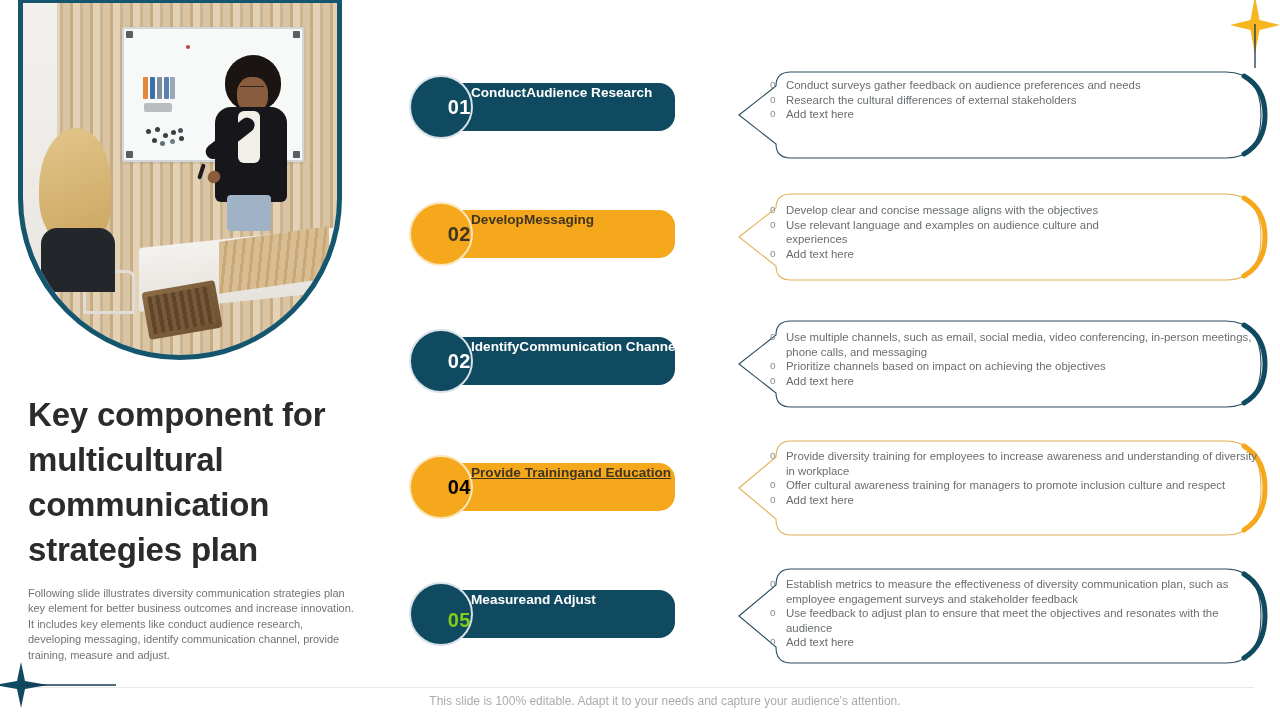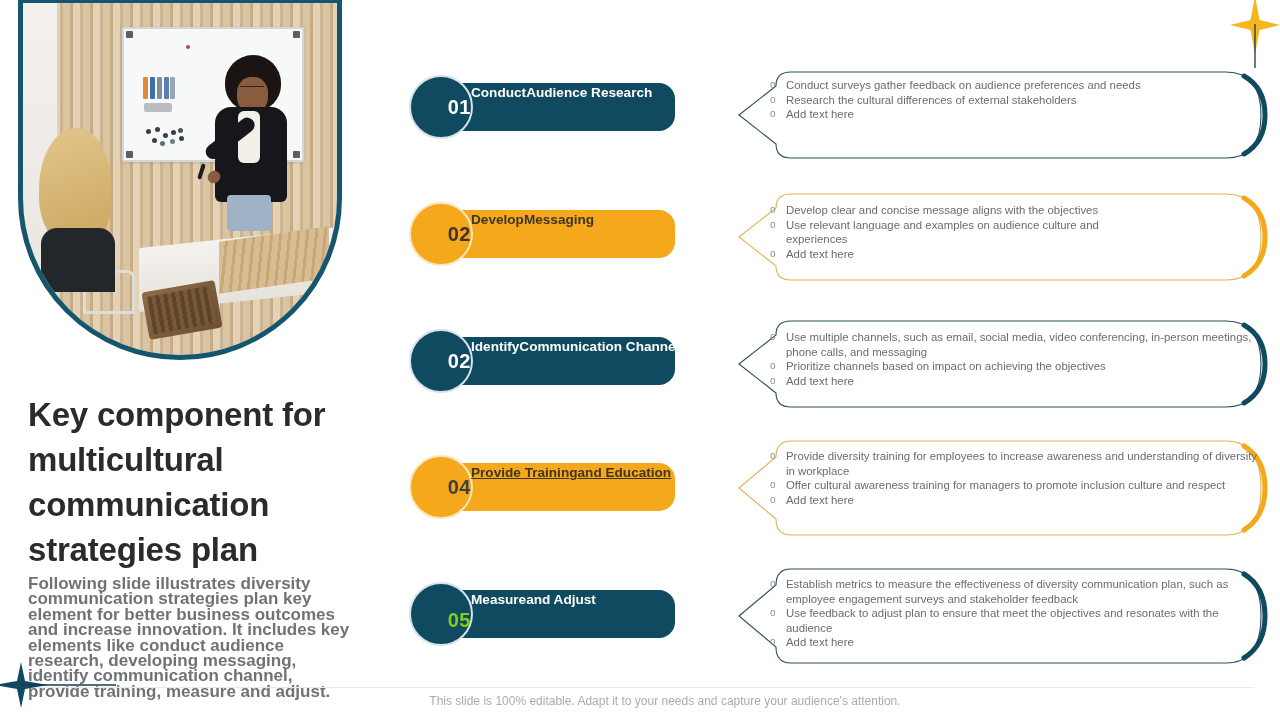--- a/index.html
+++ b/index.html
@@ -91,22 +91,22 @@
   .laptop:after { content:""; position:absolute; left:5px; top:5px; right:5px; bottom:5px; background: repeating-linear-gradient(90deg,#5e4529 0,#5e4529 4px,#77593a 4px,#77593a 8px); border-radius:2px;}
   .chair { position: absolute; left: 60px; top: 272px; width: 52px; height: 44px; border: 3px solid #e0ddd8; border-radius: 8px 8px 0 0; background: transparent; }
 
   
   .title-block { position: absolute; left: 28px; top: 392px; width: 340px; }
   .main-title {
     font-size: 33px; line-height: 45px; font-weight: 700;
     color: #2b2b2b; letter-spacing: -0.2px;
   }
   .sub-desc {
-    margin-top: 4px; font-size: 17px; line-height: 15.4px;
-    color: #6f7376; width: 330px; font-weight: bold;
+    margin-top: 14px; font-size: 11px; line-height: 15.4px;
+    color: #6f7376; width: 330px;
   }
 
   
   .row { position: absolute; left: 396px; height: 100px; }
   .step {
     position: absolute; left: 0; top: 0;
     width: 279px; height: 48px;
   }
   .step-bar {
     position: absolute; left: 26px; top: 0;
@@ -338,21 +338,21 @@
             <span class="bullet-body">Add text here</span>
           </div>
       </div>
     </div>
   </div>
 
   <div class="row" style="top:463px;">
     <div class="step">
       <div class="step-bar" style="background:#f5a81c;"></div>
       <div class="step-circle" style="background:#f5a81c;border:2px solid #fbe6bb;">
-        <span class="step-num" style="color:#404040;">04</span>
+        <span class="step-num" style="color:#000000;">04</span>
       </div>
       <div class="step-label" style="color:#3f3520;text-decoration:underline;">
         <span>Provide Training</span>
         <span>and Education</span>
       </div>
     </div>
     <div class="callout" style="top:-26px;">
       <svg width="553" height="102" viewBox="0 0 553 102" aria-hidden="true">
         <path d="M23 51 L60 20 Q60 4 75 4 L510 4 Q545 4 545 51 Q545 98 510 98 L75 98 Q60 98 60 82 Z" fill="#ffffff" stroke="#e3b254" stroke-width="1.1"></path>
         <path d="M528 9 Q549 22 549 51 Q549 80 528 93" fill="none" stroke="#f5a81c" stroke-width="5" stroke-linecap="round"></path>

